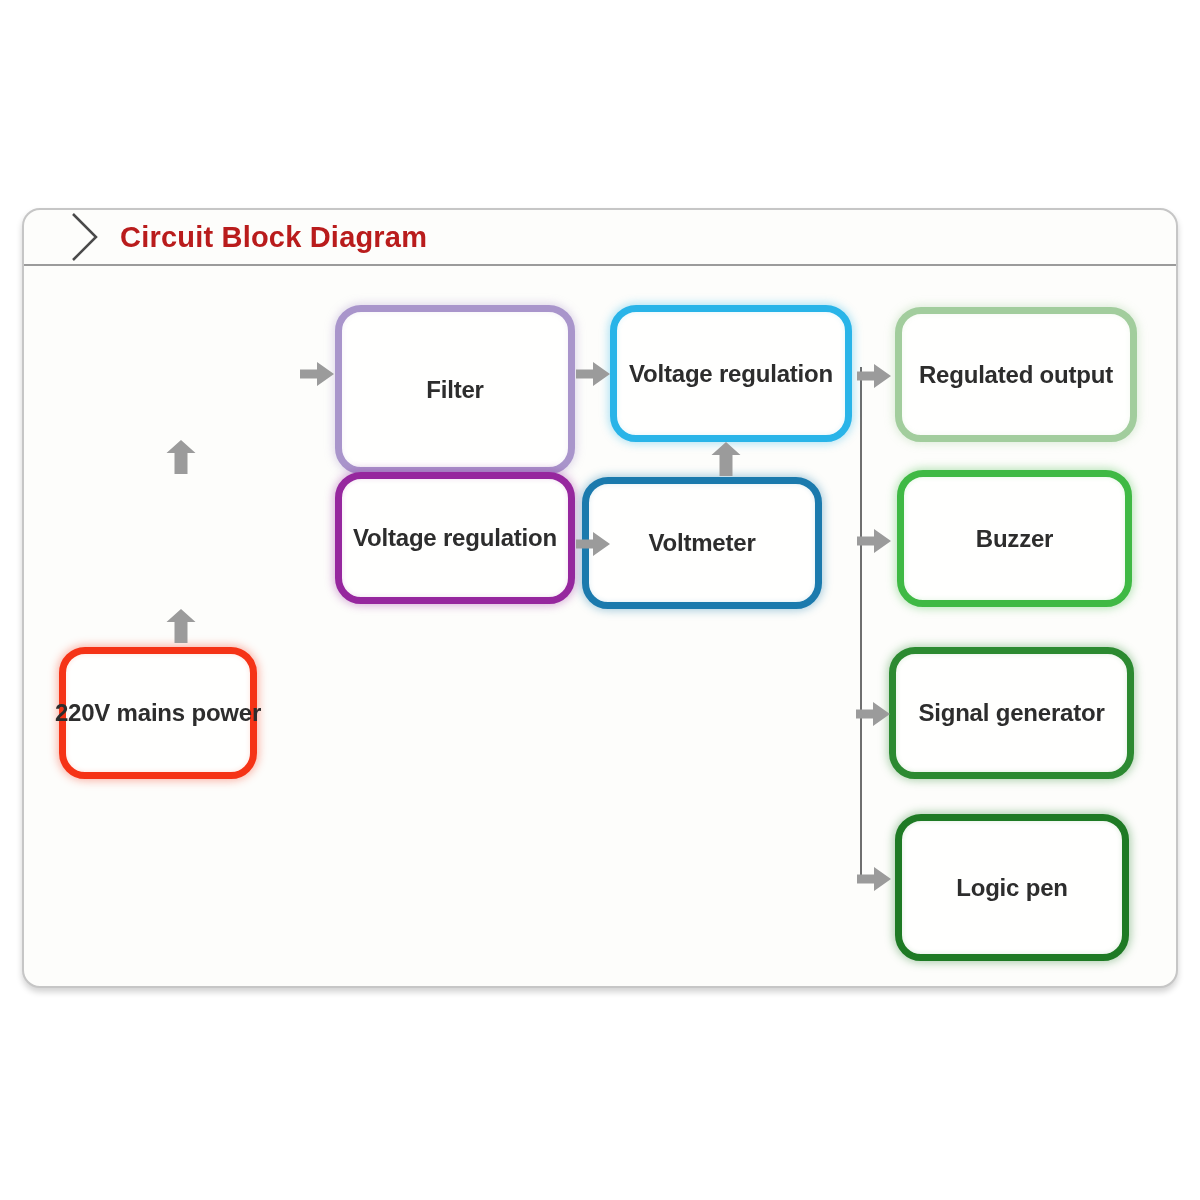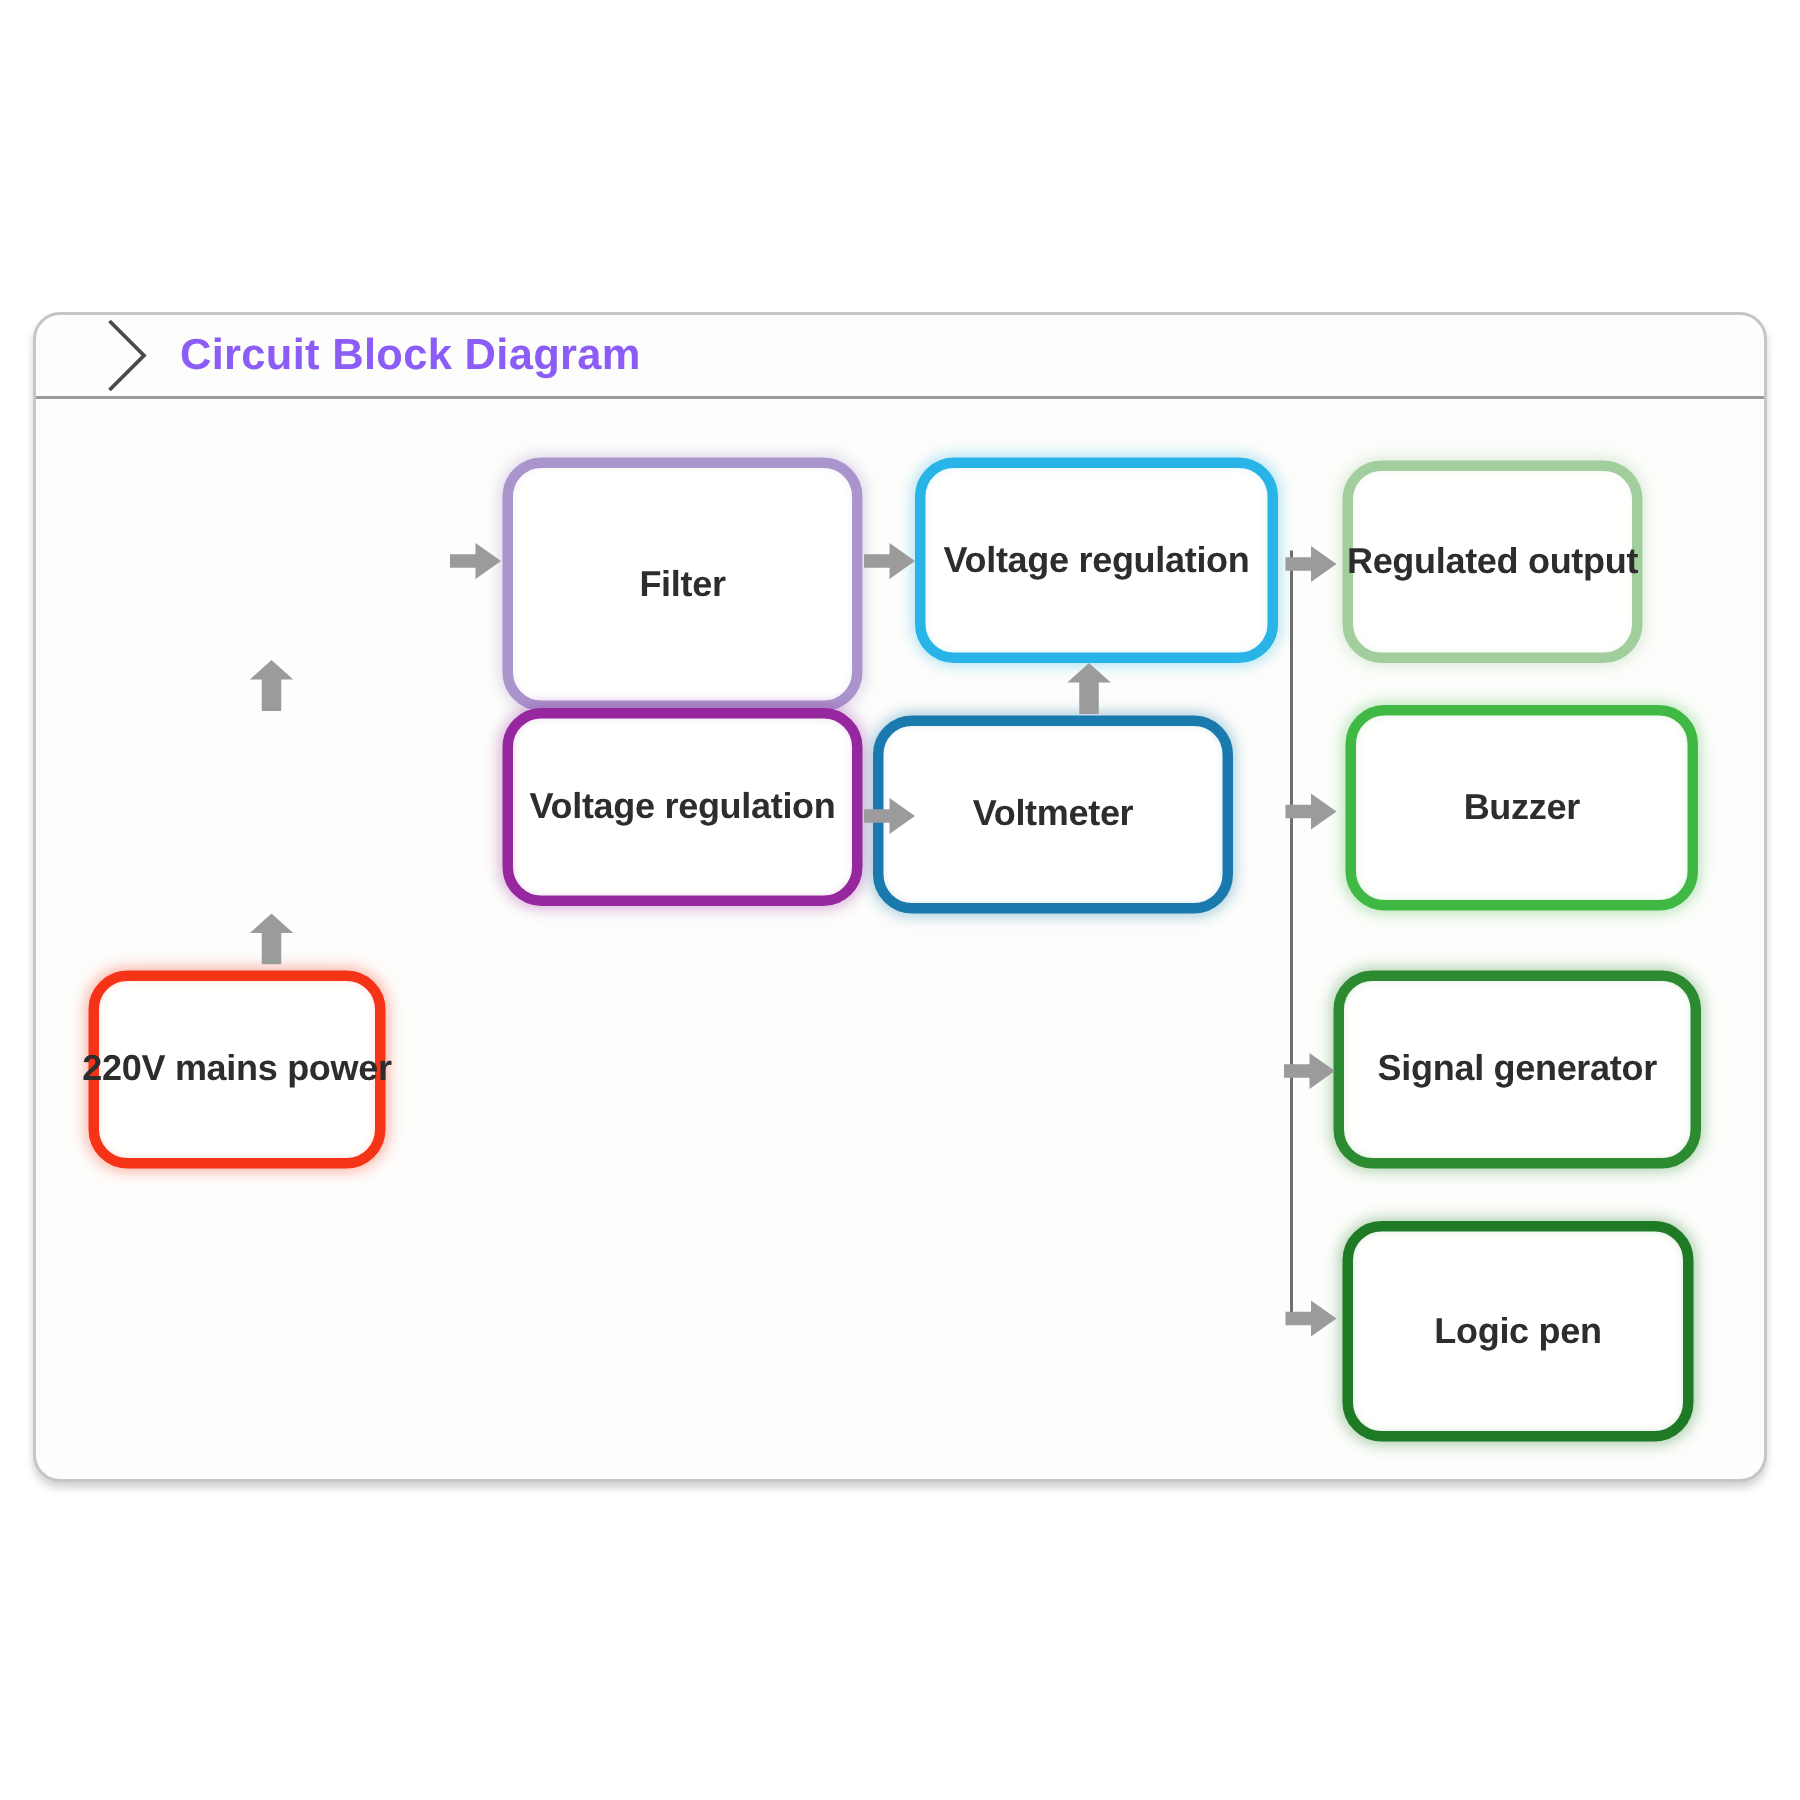--- a/index.html
+++ b/index.html
@@ -19,21 +19,21 @@
     border-bottom:2px solid var(--header-line,#9b9b9b);
     display:flex;align-items:center;
   }
   .chevron{
     position:absolute;left:46px;top:2px;height:50px;width:36px;
   }
   .chevron svg{display:block;height:50px;width:36px;}
   .chevron polyline{fill:none;stroke:#4a4a4a;stroke-width:2.5;}
   .page-title{
     position:absolute;left:96px;top:0;height:68px;line-height:54px;
-    font-size:29px;font-weight:700;color:#8b5cf6;letter-spacing:.2px;
+    font-size:29px;font-weight:700;color:#b91c1c;letter-spacing:.2px;
     white-space:nowrap;
   }
   .block{
     position:absolute;background:#fffffe;border-style:solid;border-width:7px;
     border-radius:26px;box-sizing:border-box;
     display:flex;align-items:center;justify-content:center;
   }
   .block .label{
     font-size:24px;font-weight:700;color:#2d2d2d;letter-spacing:-.2px;
     text-align:center;white-space:nowrap;
@@ -60,21 +60,21 @@
   </div>
 
   <div class="branch-line" style="left:836px;top:157px;height:514px;"></div>
 
   <div class="block" style="left: 311px; top: 95px; width: 240px; height: 169px; border-color: rgb(169, 149, 203); box-shadow: rgba(169, 149, 203, 0.35) 0px 0px 9px 2px, rgba(169, 149, 203, 0.15) 0px 0px 5px inset;">
     <span class="label">Filter</span>
   </div>
   <div class="block" style="left: 586px; top: 95px; width: 242px; height: 137px; border-color: rgb(41, 180, 232); box-shadow: rgba(41, 180, 232, 0.35) 0px 0px 9px 2px, rgba(41, 180, 232, 0.15) 0px 0px 5px inset;">
     <span class="label">Voltage regulation</span>
   </div>
-  <div class="block" style="left: 871px; top: 97px; width: 200px; height: 135px; border-color: rgb(162, 205, 157); box-shadow: rgba(162, 205, 157, 0.35) 0px 0px 9px 2px, rgba(162, 205, 157, 0.15) 0px 0px 5px inset;">
+  <div class="block" style="left: 871px; top: 97px; width: 242px; height: 135px; border-color: rgb(162, 205, 157); box-shadow: rgba(162, 205, 157, 0.35) 0px 0px 9px 2px, rgba(162, 205, 157, 0.15) 0px 0px 5px inset;">
     <span class="label">Regulated output</span>
   </div>
 
   <div class="block" style="left: 311px; top: 262px; width: 240px; height: 132px; border-color: rgb(150, 39, 158); box-shadow: rgba(150, 39, 158, 0.35) 0px 0px 9px 2px, rgba(150, 39, 158, 0.15) 0px 0px 5px inset;">
     <span class="label">Voltage regulation</span>
   </div>
   <div class="block" style="left: 558px; top: 267px; width: 240px; height: 132px; border-color: rgb(27, 122, 173); box-shadow: rgba(27, 122, 173, 0.35) 0px 0px 9px 2px, rgba(27, 122, 173, 0.15) 0px 0px 5px inset;">
     <span class="label">Voltmeter</span>
   </div>
   <div class="block" style="left: 873px; top: 260px; width: 235px; height: 137px; border-color: rgb(63, 185, 68); box-shadow: rgba(63, 185, 68, 0.35) 0px 0px 9px 2px, rgba(63, 185, 68, 0.15) 0px 0px 5px inset;">

